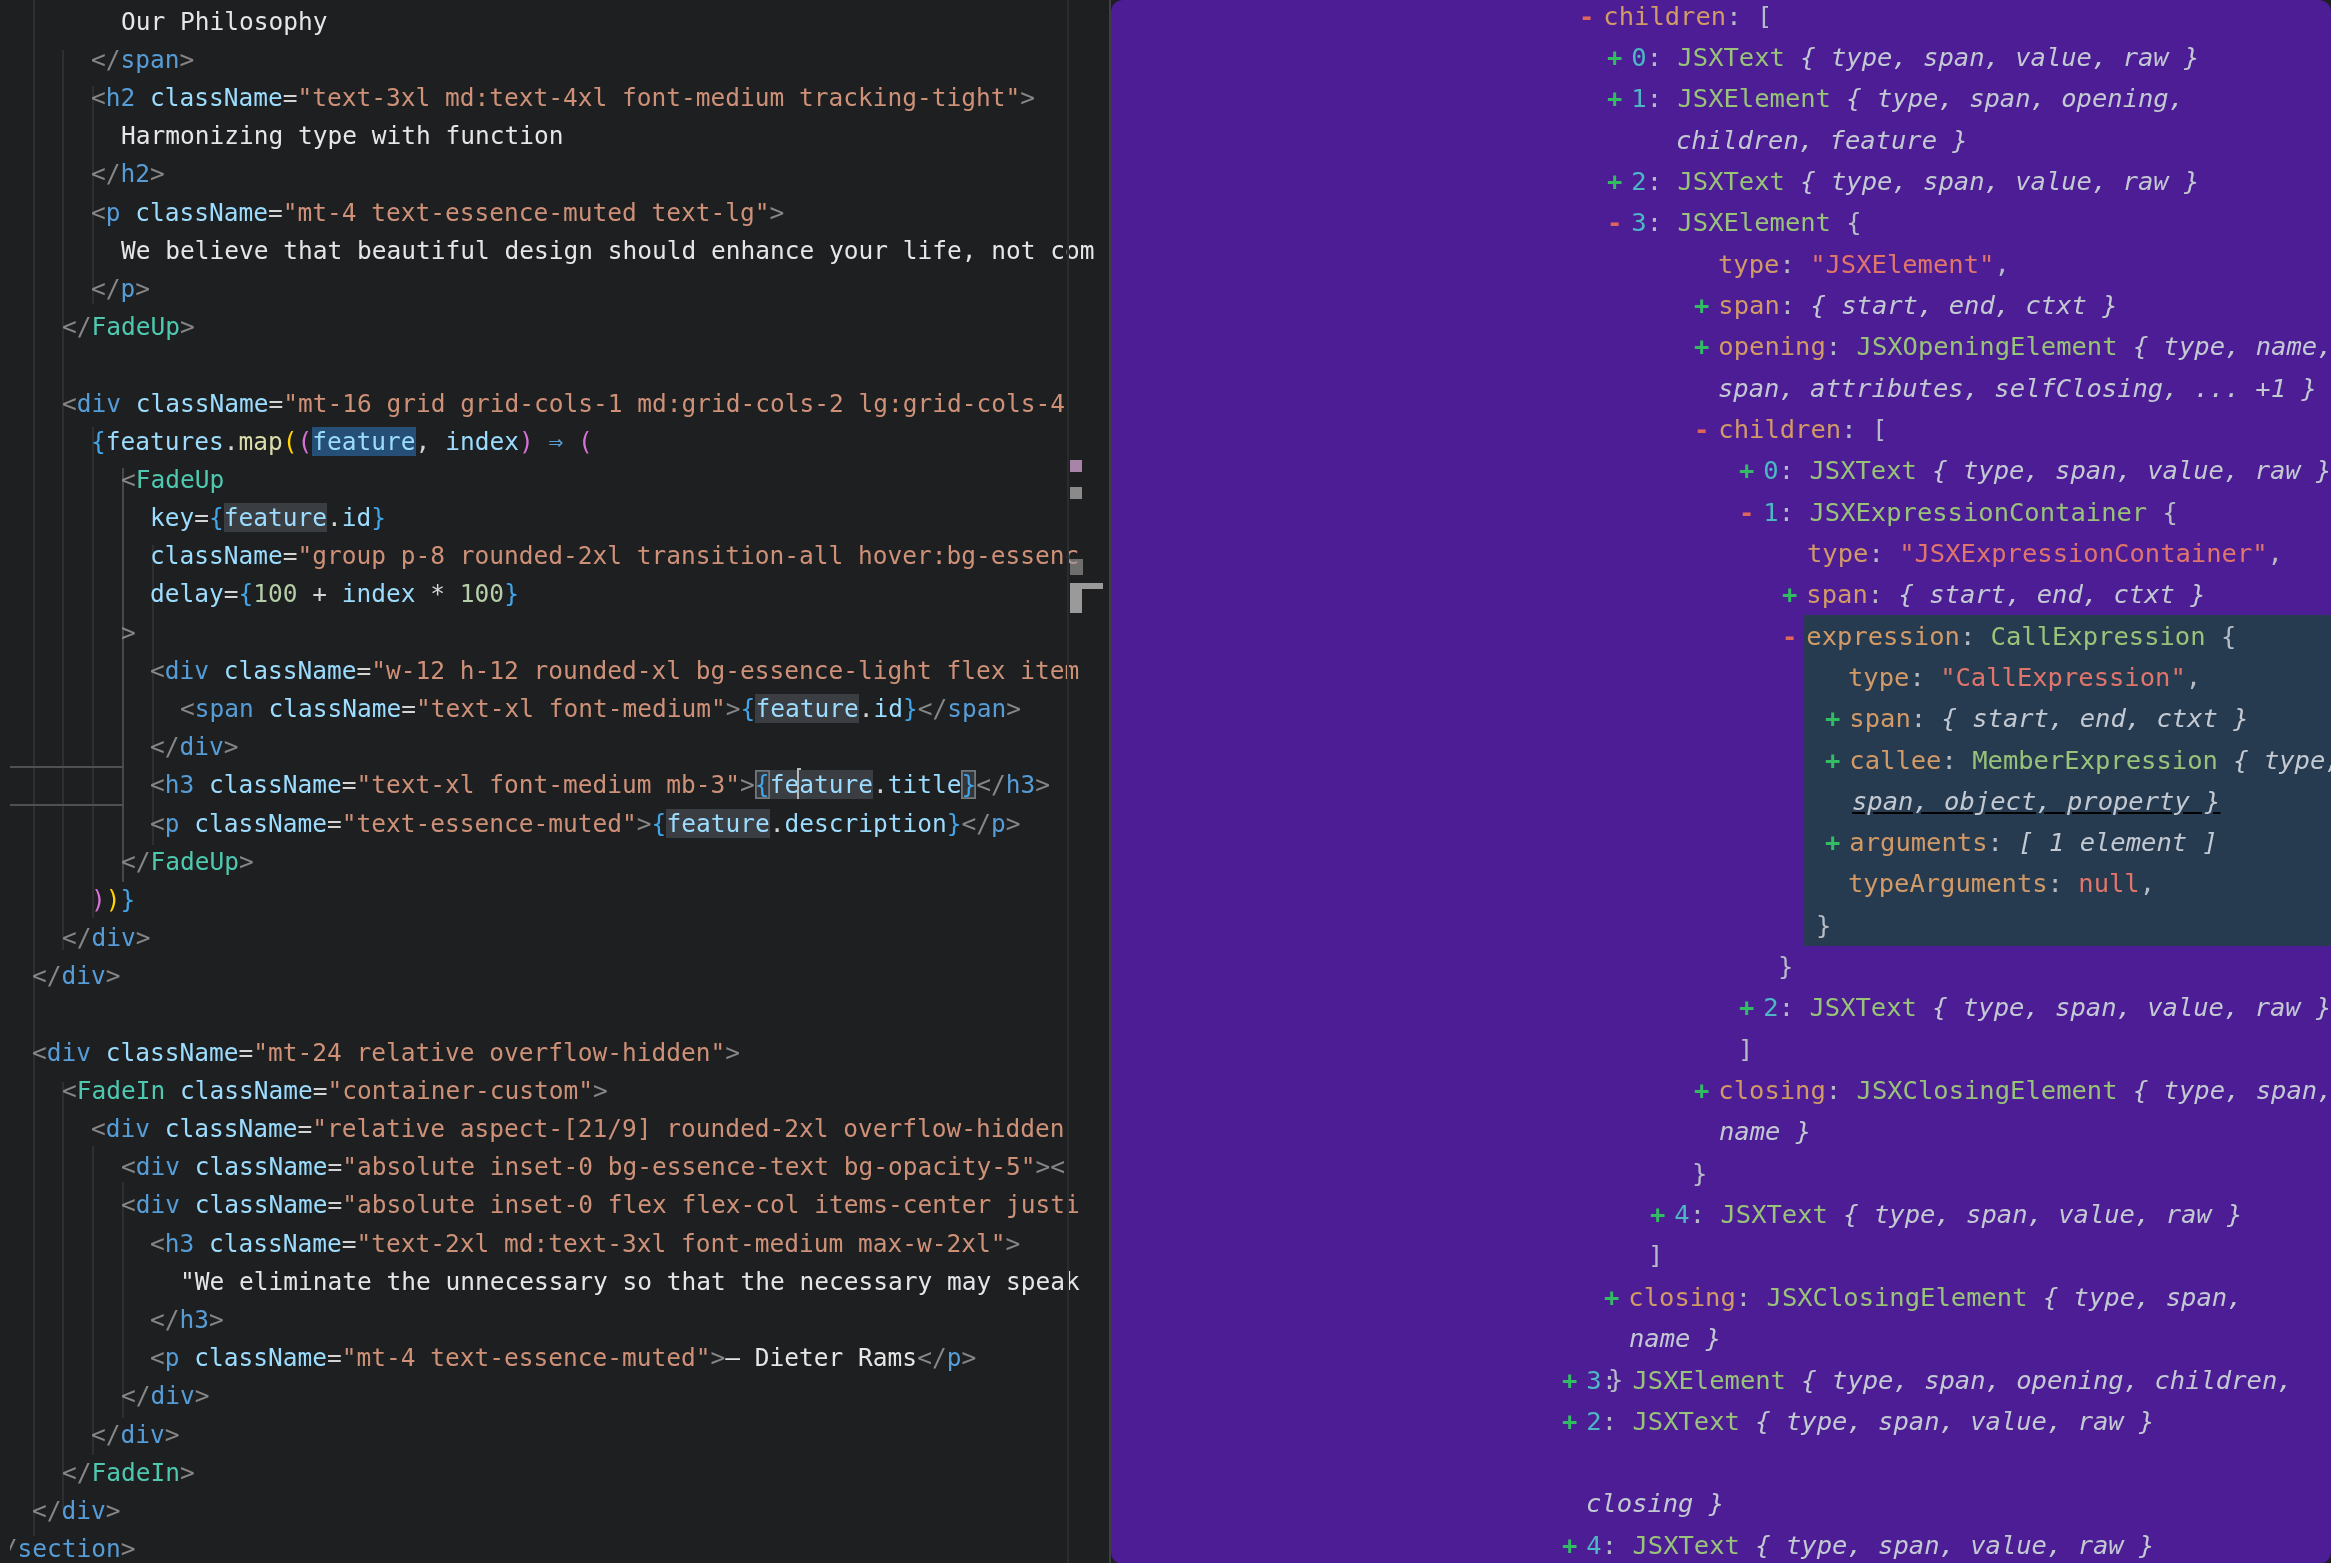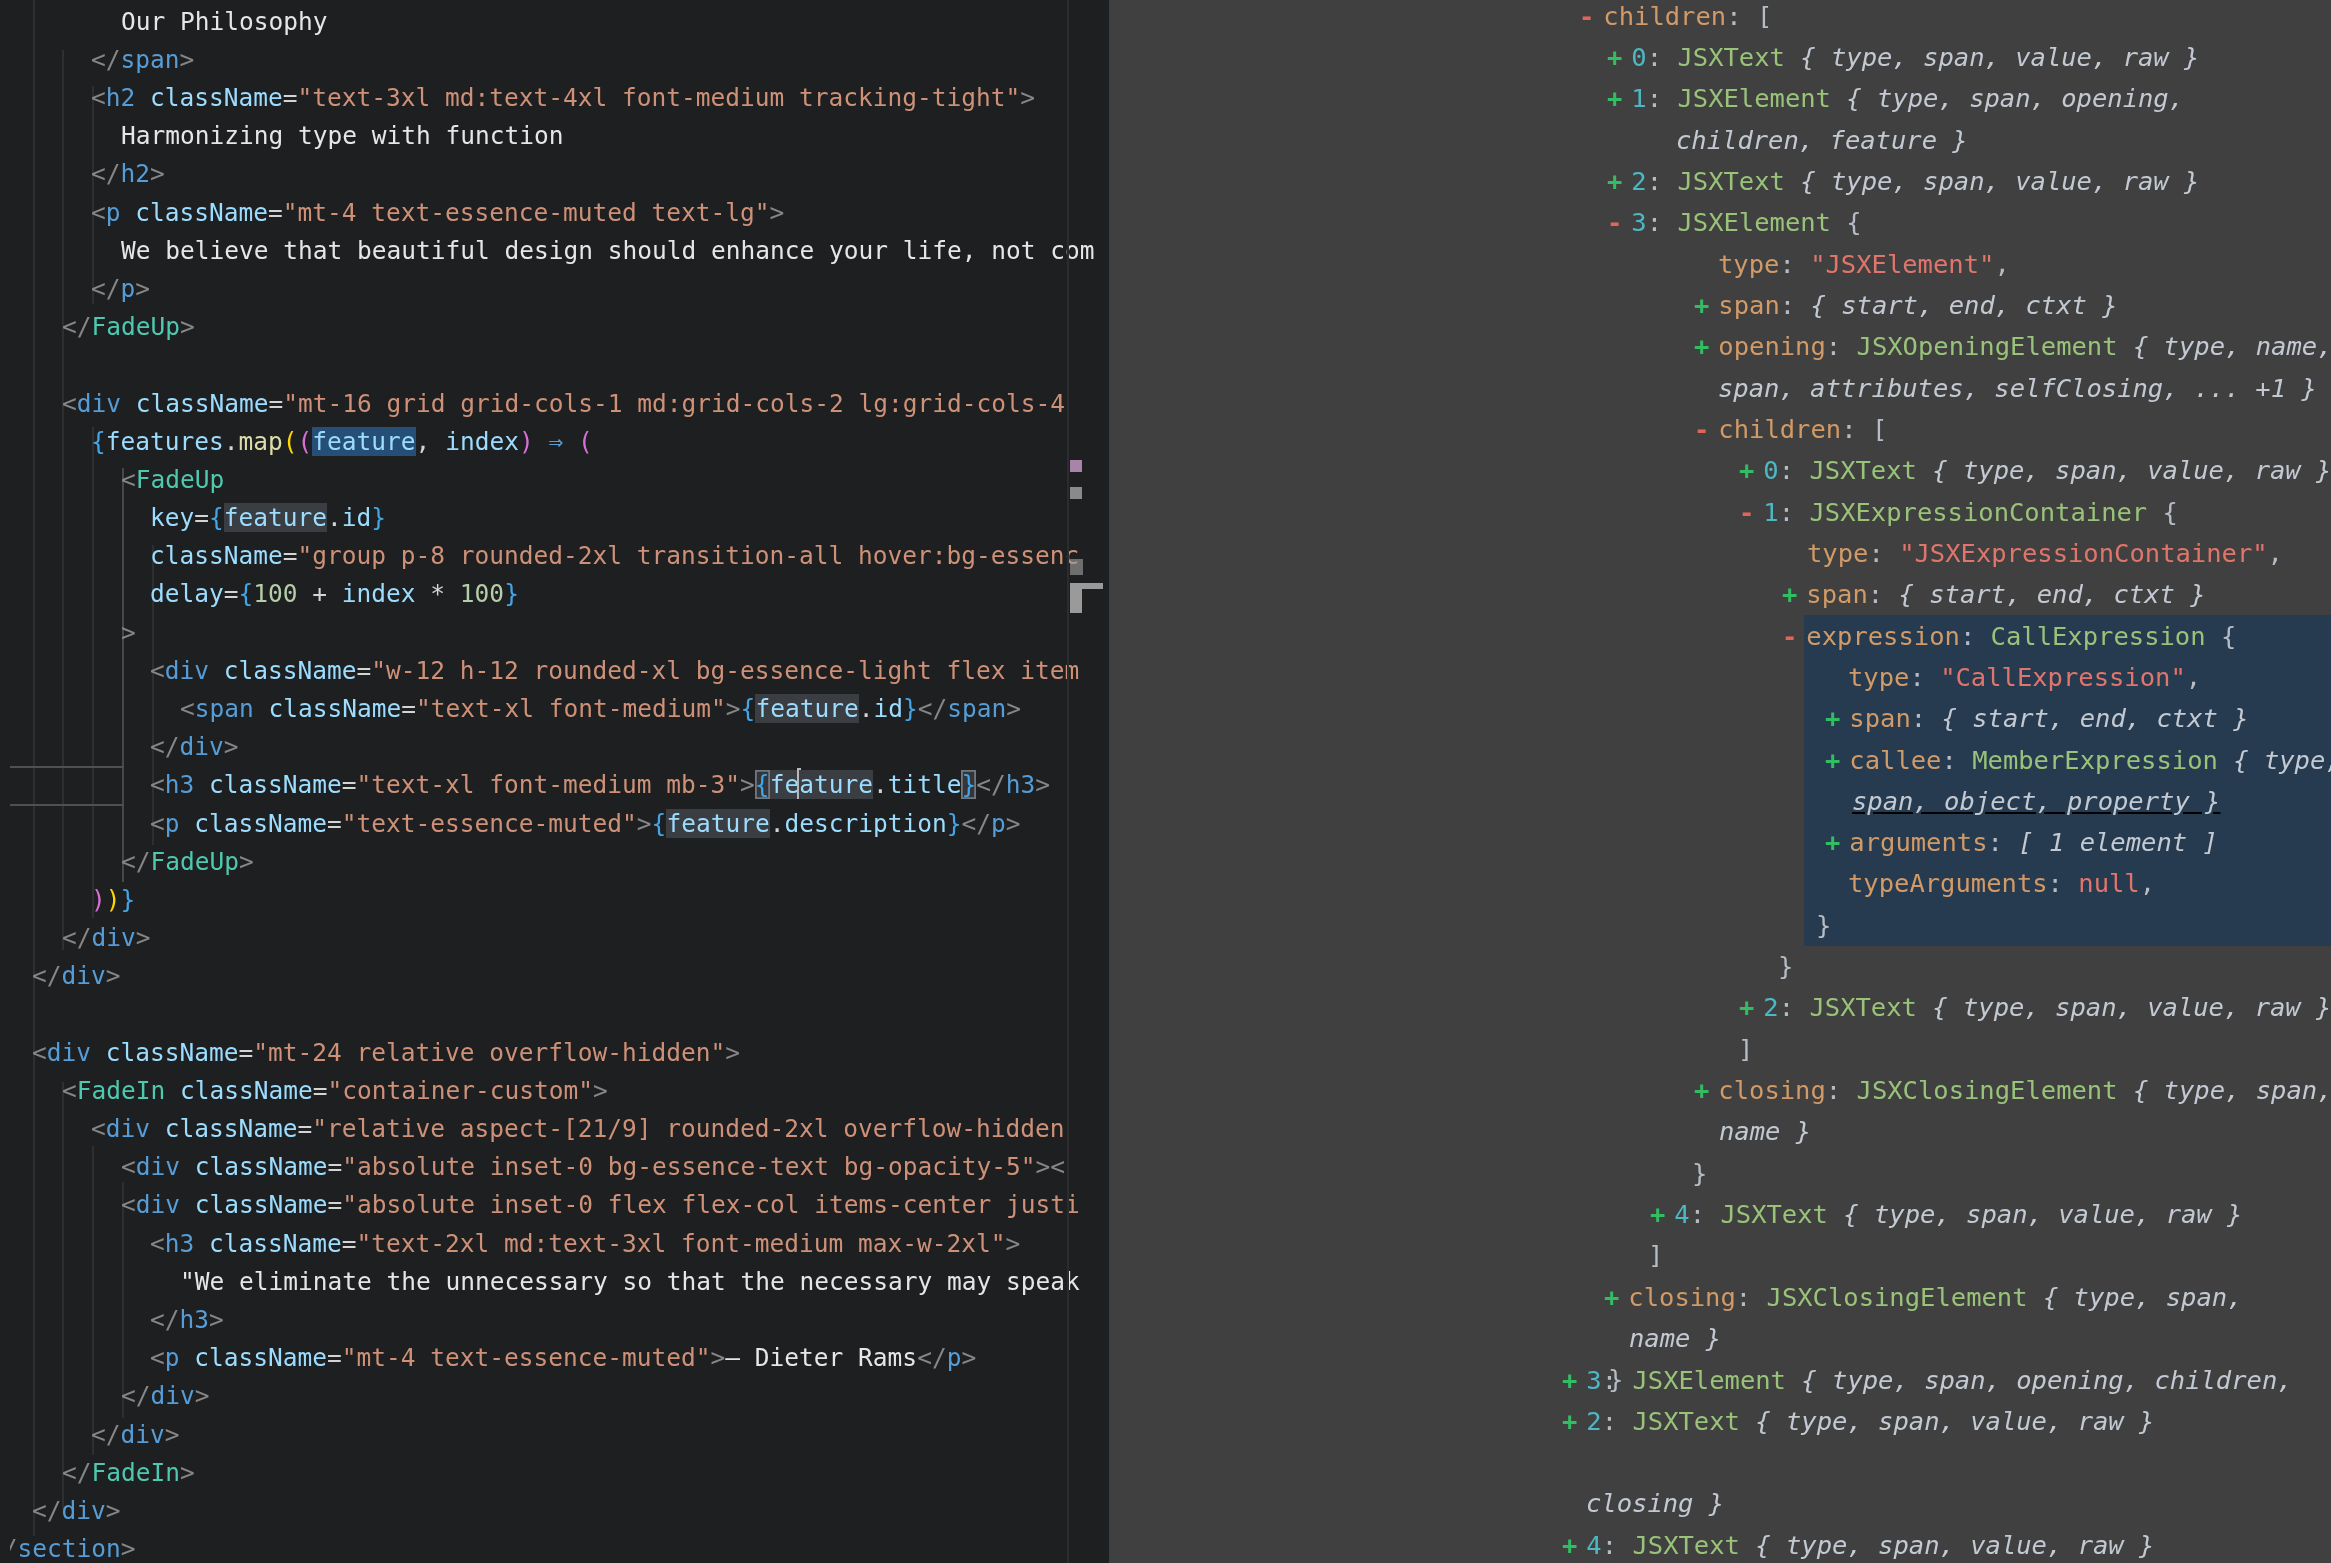--- a/index.html
+++ b/index.html
@@ -21,21 +21,21 @@
   .pb2{color:#d670d6;} .arr{color:#5a9fd6;}
   .sel{background:#264f78;} .whl{background:#3a3d41;}
   .box{background:#32363a;box-shadow:inset 0 0 0 1.8px #73787d;}
   .crt{display:inline-block;width:3.6px;height:31px;background:#b8b8b8;vertical-align:-6.4px;margin:0 -1.8px;}
 
   
   .mm-line{position:absolute;top:0;height:1564px;z-index:4;}
   .mm-block{position:absolute;z-index:5;}
 
   
-  .right-pane{position:absolute;left:1111px;top:0;width:1220px;height:1564px;overflow:hidden;background:#404040;}
+  .right-pane{position:absolute;left:1111px;top:0;width:1220px;height:1564px;overflow:hidden;background:#4c1d95;border-radius:12px;}
   .ar{position:absolute;height:41px;line-height:41px;font-size:25.5px;white-space:pre;z-index:3;}
   .tg{font-weight:bold;margin-right:9px;display:inline-block;}
   .plus{color:#33bd62;} .minus{color:#e0655b;}
   .key{color:#d19a66;} .idx{color:#4db8c4;} .node{color:#98c379;}
   .rstr{color:#e0756b;} .rnull{color:#e0756b;} .rpun{color:#b6bcc6;}
   .it{color:#c3c9d2;font-style:italic;}
   .ast-hl{position:absolute;background:#273b50;z-index:1;}
 </style>
 </head>
 <body>

